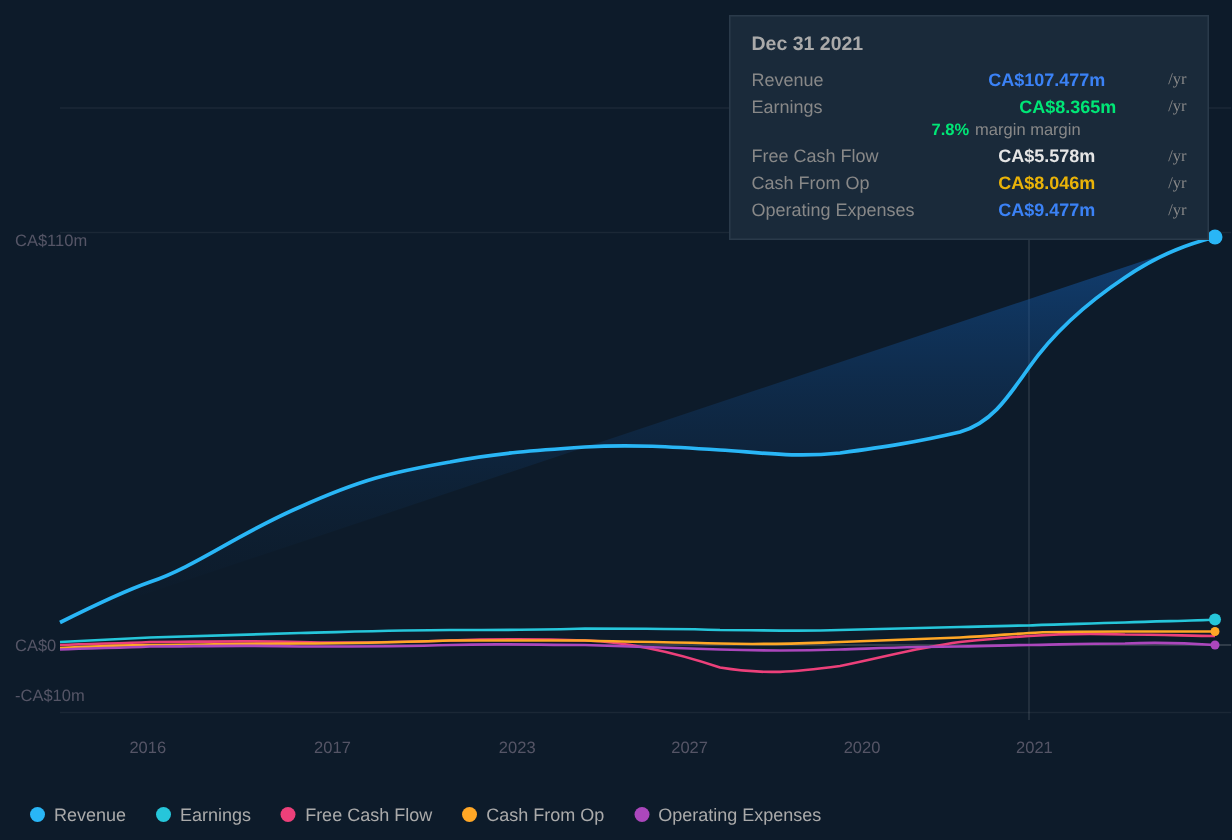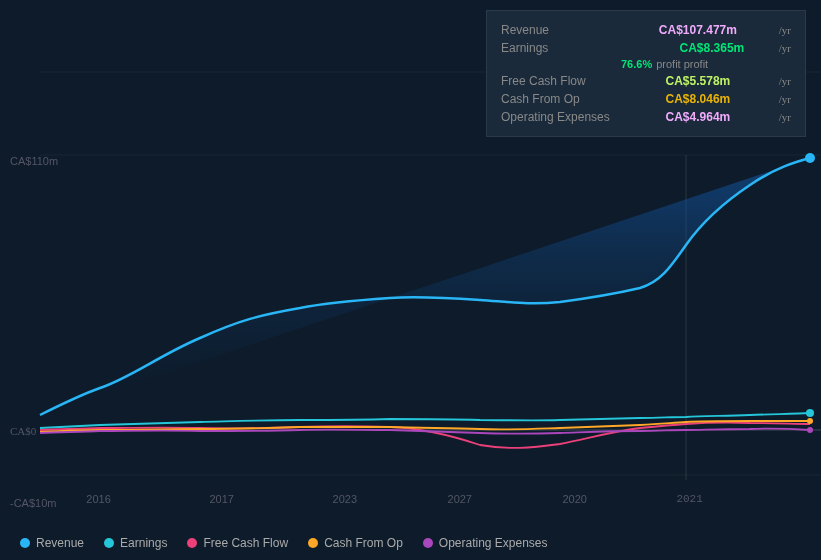--- a/index.html
+++ b/index.html
@@ -62,23 +62,23 @@
       font-family: Liberation Serif, serif;
     }
 
     .tooltip-sub {
       display: flex;
       align-items: center;
       padding: 1px 0 2px 120px;
       font-size: 11px;
     }
 
-    .color-cyan { color: #f0abfc; }
+    .color-cyan { color: #3b82f6; }
     .color-green { color: #00e676; margin-left: 28px; }
-    .color-teal { color: #bef264; }
+    .color-teal { color: #e5e5e5; }
     .color-orange { color: #eab308; }
 
     
     #chart-area {
       position: absolute;
       top: 0;
       left: 0;
       width: 821px;
       height: 510px;
     }
@@ -160,63 +160,64 @@
 
     <path d="M40,433 C60,432 80,432 100,431 C130,431 160,430 200,431 C240,431 270,431 300,430 C330,429 360,430 390,430 C420,431 450,432 480,433 C510,434 530,434 560,433 C590,432 610,431 640,431 C660,431 670,430 686,430 C700,430 720,429 750,429 C775,428 795,429 810,430" fill="none" stroke="#ab47bc" stroke-width="1.8"></path>
 
     <circle cx="810" cy="158" r="5" fill="#29b6f6"></circle>
     <circle cx="810" cy="413" r="4" fill="#26c6da"></circle>
     <circle cx="810" cy="421" r="3" fill="#ffa726"></circle>
     <circle cx="810" cy="430" r="3" fill="#ab47bc"></circle>
   </svg>
 
   <div class="y-label" style="top: 155px; text-align: center;">CA$110m</div>
-  <div class="y-label" style="top: 425px; font-family: Liberation Serif, serif;">CA$0</div>
-  <div class="y-label" style="top: 458px; margin-top: 39px;">-CA$10m</div>
+  <div class="y-label" style="top: 425px;">CA$0</div>
+  <div class="y-label" style="top: 458px;">-CA$10m</div>
 
   <div class="x-label" style="left: 12%; text-align: right;">2016</div>
   <div class="x-label" style="left: 27%;">2017</div>
   <div class="x-label" style="left: 42%;">2023</div>
   <div class="x-label" style="left: 56%;">2027</div>
   <div class="x-label" style="left: 70%;">2020</div>
-  <div class="x-label" style="left: 84%; font-family: Liberation Mono, monospace;">2021</div>
+  <div class="x-label" style="left: 84%;">2021</div>
 
   <div id="tooltip">
+    <div class="tooltip-date">Dec 31 2021</div>
 
     <div class="tooltip-row">
       <span class="tooltip-label">Revenue</span>
       <span class="tooltip-value color-cyan">CA$107.477m</span>
       <span class="tooltip-unit">/yr</span>
     </div>
 
     <div class="tooltip-row">
       <span class="tooltip-label">Earnings</span>
       <span class="tooltip-value color-green">CA$8.365m</span>
       <span class="tooltip-unit">/yr</span>
     </div>
     <div class="tooltip-sub">
-      <span style="color:#00e676; font-weight:bold;">76.6%</span>
-      <span style="color:#888; margin-left:4px;">profit profit</span>
+      <span style="color:#00e676; font-weight:bold;">7.8%</span>
+      <span style="color:#888; margin-left:4px;">margin margin</span>
     </div>
 
     <div class="tooltip-row">
       <span class="tooltip-label">Free Cash Flow</span>
       <span class="tooltip-value color-teal">CA$5.578m</span>
       <span class="tooltip-unit">/yr</span>
     </div>
 
     <div class="tooltip-row">
       <span class="tooltip-label">Cash From Op</span>
       <span class="tooltip-value color-orange">CA$8.046m</span>
       <span class="tooltip-unit">/yr</span>
     </div>
 
     <div class="tooltip-row">
       <span class="tooltip-label">Operating Expenses</span>
-      <span class="tooltip-value color-cyan">CA$4.964m</span>
+      <span class="tooltip-value color-cyan">CA$9.477m</span>
       <span class="tooltip-unit">/yr</span>
     </div>
   </div>
 
   <div id="legend">
     <div class="legend-item">
       <div class="legend-dot" style="background:#29b6f6;"></div>
       <span>Revenue</span>
     </div>
     <div class="legend-item">

